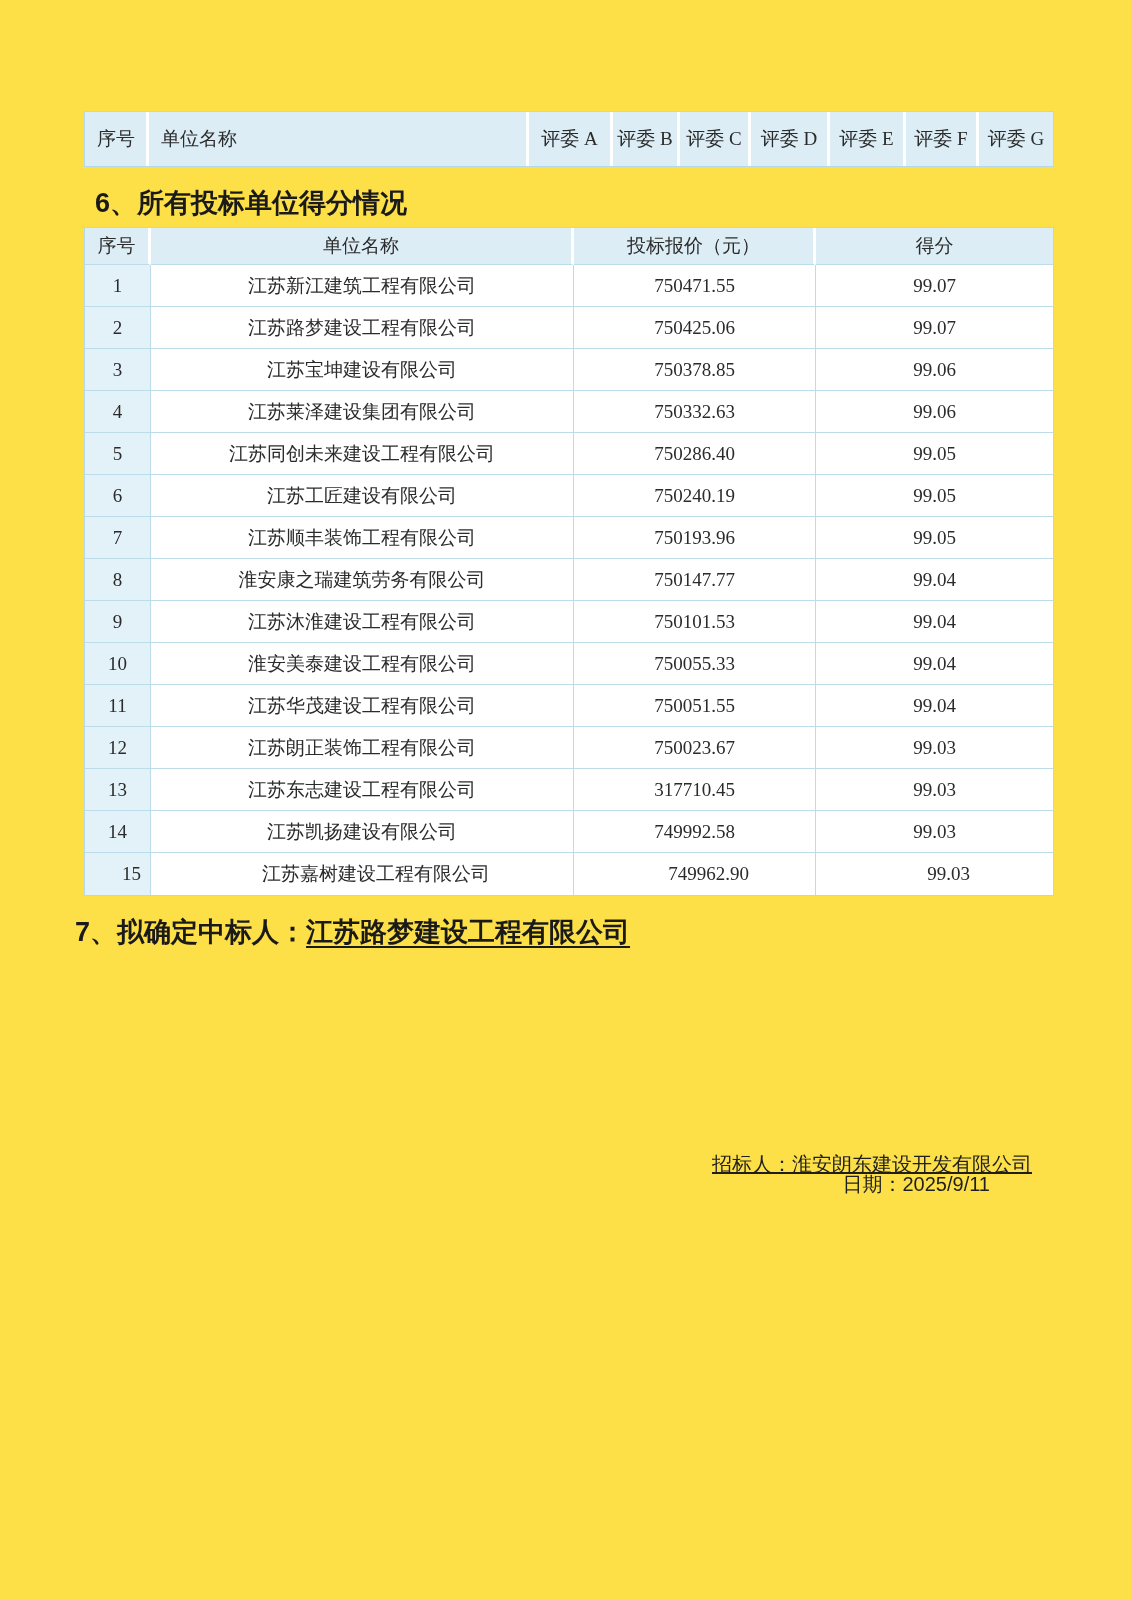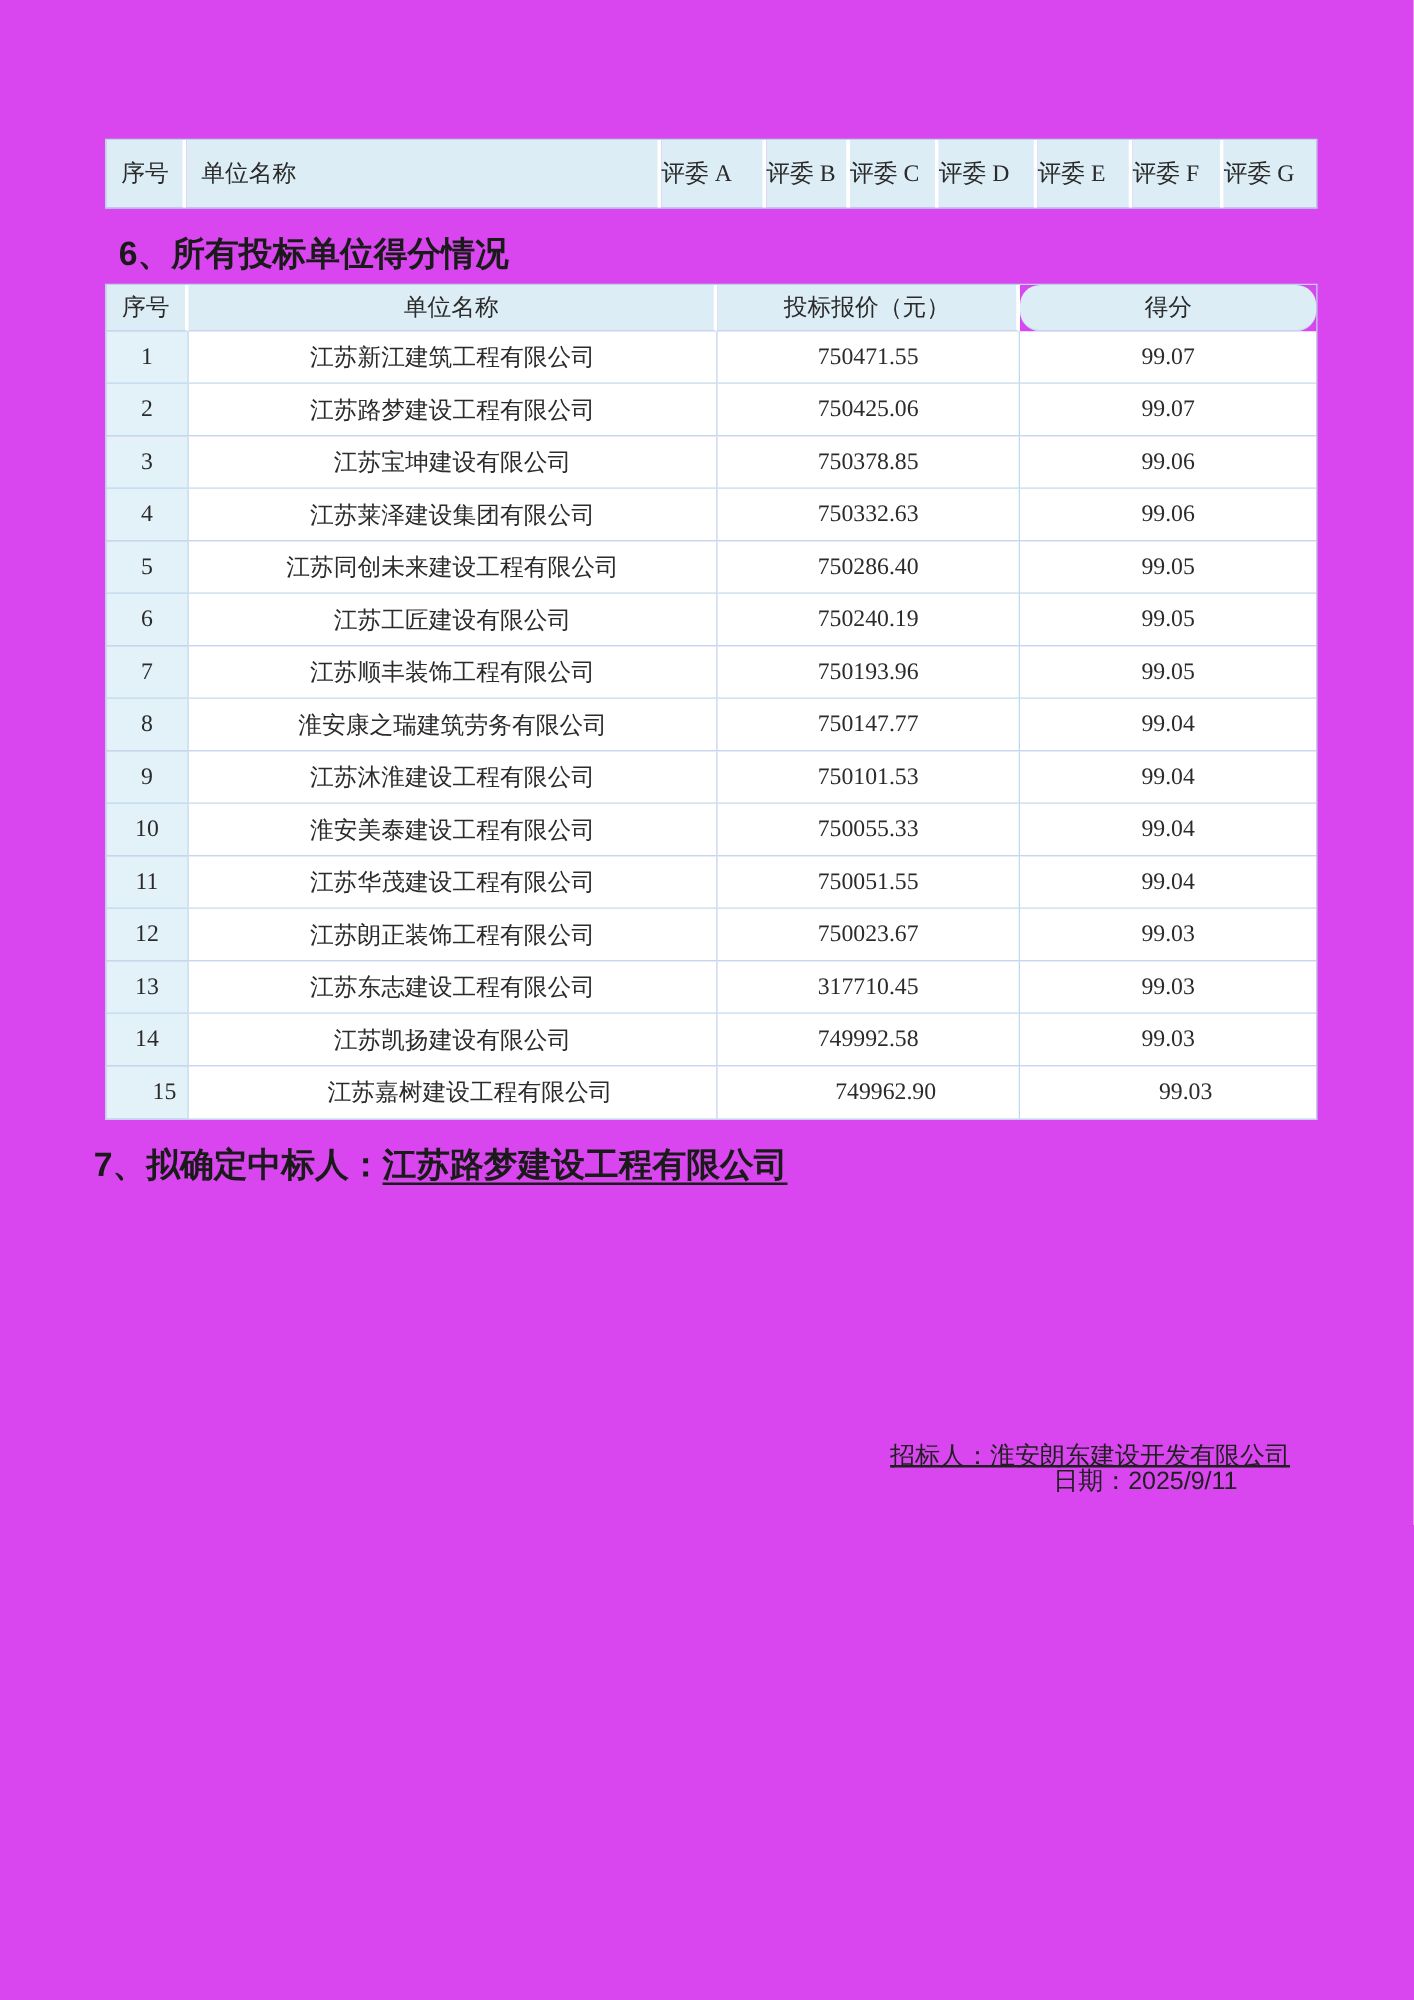--- a/index.html
+++ b/index.html
@@ -3,21 +3,21 @@
 <meta charset="utf-8">
 <style>
   * { margin: 0; padding: 0; box-sizing: border-box; }
   html, body { background: #ffffff; }
   body {
     width: 1131px; height: 1600px;
     font-family: "Liberation Serif", serif;
     color: #262626;
     position: relative;
   }
-  .page { position: absolute; left: 0; top: 0; width: 1131px; height: 1600px; background: #d946ef; }
+  .page { position: absolute; left: 0; top: 0; width: 1131px; height: 1600px; background: #fde047; }
 
   
   table { border-collapse: separate; border-spacing: 0; table-layout: fixed; }
 
   
   .judges-table {
     position: absolute; left: 84px; top: 111px; width: 968px;
     border: 1px solid #b5d9e7;
   }
   .judges-table th {
@@ -27,40 +27,40 @@
     font-family: "Liberation Serif", serif;
     font-weight: normal;
     font-size: 19px;
     color: #2b2b2b;
     text-align: left;
     padding-left: 12px;
     white-space: nowrap;
     overflow: hidden;
   }
   .judges-table th:last-child { border-right: none; }
-  .judges-table th.c-judge { text-align: left; padding-left: 0; font-family: Liberation Serif, serif; }
+  .judges-table th.c-judge { text-align: center; padding-left: 0; font-family: Liberation Serif, serif; }
 
   
   .score-table {
     position: absolute; left: 84px; top: 227px; width: 968px;
     border: 1px solid #b5d9e7;
   }
   .score-table th {
     height: 37px;
     background: #dcedf5;
     border-right: 3px solid #ffffff;
     border-bottom: 1px solid #bcdcea;
     font-family: "Liberation Serif", serif;
     font-weight: normal;
     font-size: 19px;
     color: #2b2b2b;
     text-align: center;
     overflow: hidden;
   }
-  .score-table th:last-child { border-right: none; border-radius: 16px; }
+  .score-table th:last-child { border-right: none; }
   .score-table td {
     height: 42px;
     background: #ffffff;
     border-right: 1px solid #bcdcea;
     border-bottom: 1px solid #bcdcea;
     font-size: 19px;
     color: #2b2b2b;
     text-align: center;
     overflow: hidden;
   }

